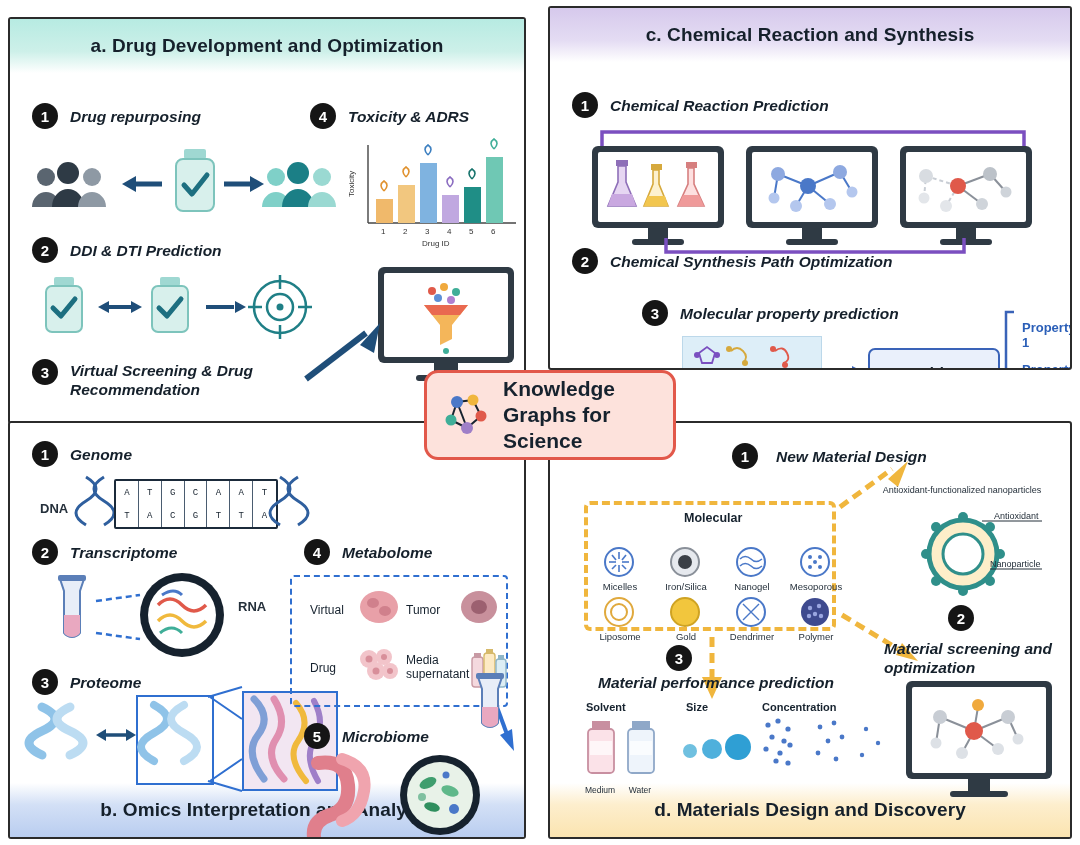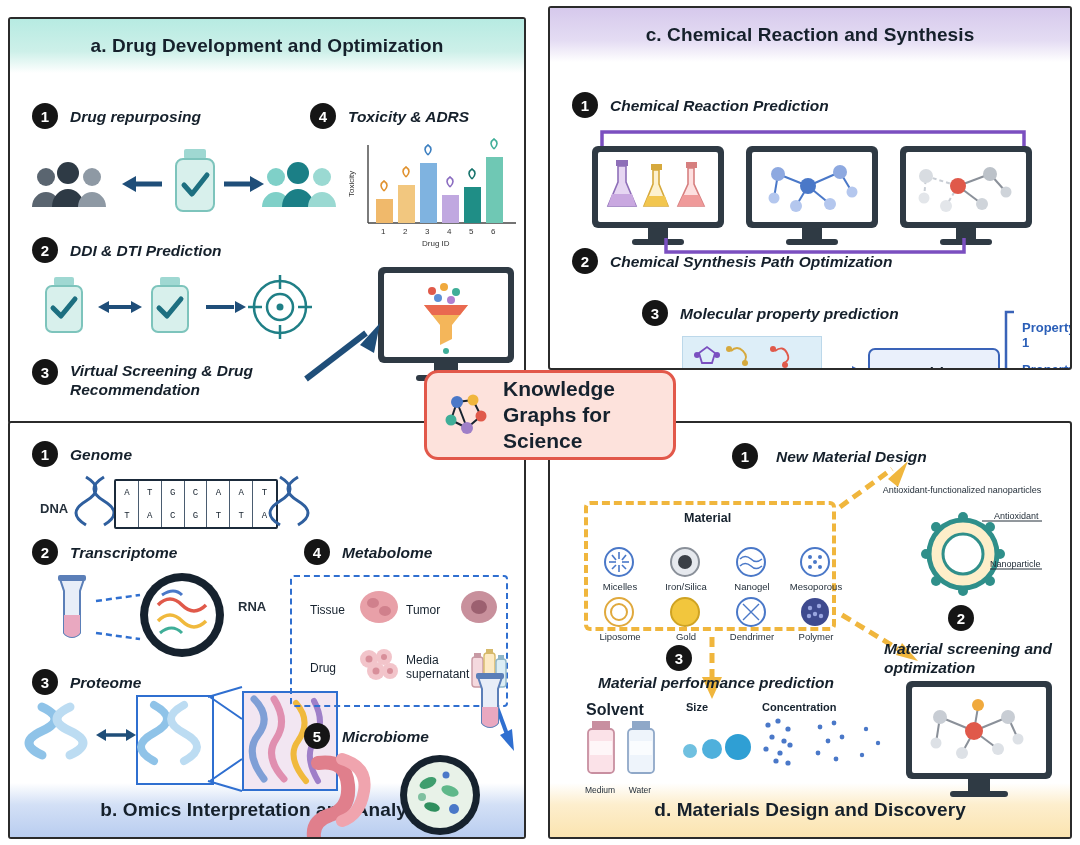--- a/index.html
+++ b/index.html
@@ -541,21 +541,21 @@
         <path d="M30 6 q14 22 2 40 q-12 18 8 40" fill="none" stroke="#e08fb0" stroke-width="7" stroke-linecap="round"></path>
         <path d="M52 10 q16 18 2 38 q-12 16 8 40" fill="none" stroke="#f0b93d" stroke-width="6" stroke-linecap="round"></path>
         <path d="M70 8 q12 22 0 40 q-10 16 4 40" fill="none" stroke="#9f7fc8" stroke-width="6" stroke-linecap="round"></path>
       </svg>
     </div>
 
     <div class="num" style="left:294px; top:116px;">4</div>
     <div class="steplabel" style="left:332px; top:120px;">Metabolome</div>
 
     <div class="metab-box" style="left:280px; top:152px; width:218px; height:132px;"></div>
-    <div class="metab-label" style="left:300px; top:180px;">Tissue</div>
+    <div class="metab-label" style="left:300px; top:180px;">Virtual</div>
     <svg style="position:absolute; left:348px; top:164px;" width="42" height="40">
       <ellipse cx="21" cy="20" rx="19" ry="16" fill="#e8a0a8"></ellipse>
       <ellipse cx="15" cy="16" rx="6" ry="5" fill="#d0808c"></ellipse>
       <ellipse cx="27" cy="24" rx="6" ry="5" fill="#d0808c"></ellipse>
     </svg>
     <div class="metab-label" style="left:396px; top:180px;">Tumor</div>
     <svg style="position:absolute; left:448px; top:164px;" width="42" height="40">
       <ellipse cx="21" cy="20" rx="18" ry="16" fill="#c8909c"></ellipse>
       <ellipse cx="21" cy="20" rx="8" ry="7" fill="#9c6070"></ellipse>
     </svg>
@@ -609,21 +609,21 @@
     </svg>
   </div>
 
   <div class="panel" id="panel-d">
     <div class="panel-title title-bottom" id="title-d">d. Materials Design and Discovery</div>
 
     <div class="num" style="left:182px; top:20px;">1</div>
     <div class="steplabel" style="left:226px; top:24px;">New Material Design</div>
 
     <div class="dash-box" style="left:34px; top:78px; width:252px; height:130px; border-width:4px; border-color:#f0b63d; border-radius:6px;"></div>
-    <div class="mat-title" style="left:134px; top:88px;">Material</div>
+    <div class="mat-title" style="left:134px; top:88px;">Molecular</div>
 
     <svg style="position:absolute; left:52px; top:122px;" width="34" height="34">
       <circle cx="17" cy="17" r="14" fill="#ffffff" stroke="#4a78c8" stroke-width="2"></circle>
       <g stroke="#4a78c8" stroke-width="1.6">
         <line x1="17" y1="7" x2="17" y2="14"></line>
           <line x1="24" y1="10" x2="20" y2="15"></line>
         <line x1="27" y1="17" x2="20" y2="17"></line>
           <line x1="24" y1="24" x2="20" y2="20"></line>
         <line x1="17" y1="27" x2="17" y2="20"></line>
           <line x1="10" y1="24" x2="14" y2="20"></line>
@@ -747,21 +747,21 @@
         <circle cx="106" cy="52" r="5.5" fill="#dde1e6"></circle>
         <circle cx="66" cy="18" r="6" fill="#f0a93d"></circle>
       </svg>
     </div>
     <div class="monitor-stand" style="left:418px; top:356px; width:22px; height:12px;"></div>
     <div class="monitor-stand" style="left:400px; top:368px; width:58px; height:6px; border-radius:3px;"></div>
 
     <div class="num" style="left:116px; top:222px;">3</div>
     <div class="steplabel" style="left:48px; top:250px;">Material performance prediction</div>
 
-    <div class="mat-title" style="left:36px; top:278px; font-size:16px;">Solvent</div>
+    <div class="mat-title" style="left:36px; top:278px; font-size:11px;">Solvent</div>
     <div class="mat-title" style="left:136px; top:278px; font-size:11px;">Size</div>
     <div class="mat-title" style="left:212px; top:278px; font-size:11px;">Concentration</div>
 
     <svg style="position:absolute; left:30px; top:296px;" width="86" height="62">
       <rect x="8" y="10" width="26" height="44" rx="4" fill="#fbe2e8" stroke="#c88fa0" stroke-width="1.8"></rect>
       <rect x="12" y="2" width="18" height="8" fill="#c88fa0"></rect>
       <rect x="10" y="22" width="22" height="14" fill="#ffffff" opacity=".7"></rect>
       <rect x="48" y="10" width="26" height="44" rx="4" fill="#eef4fb" stroke="#8fa8c8" stroke-width="1.8"></rect>
       <rect x="52" y="2" width="18" height="8" fill="#8fa8c8"></rect>
       <rect x="50" y="22" width="22" height="14" fill="#ffffff" opacity=".7"></rect>

